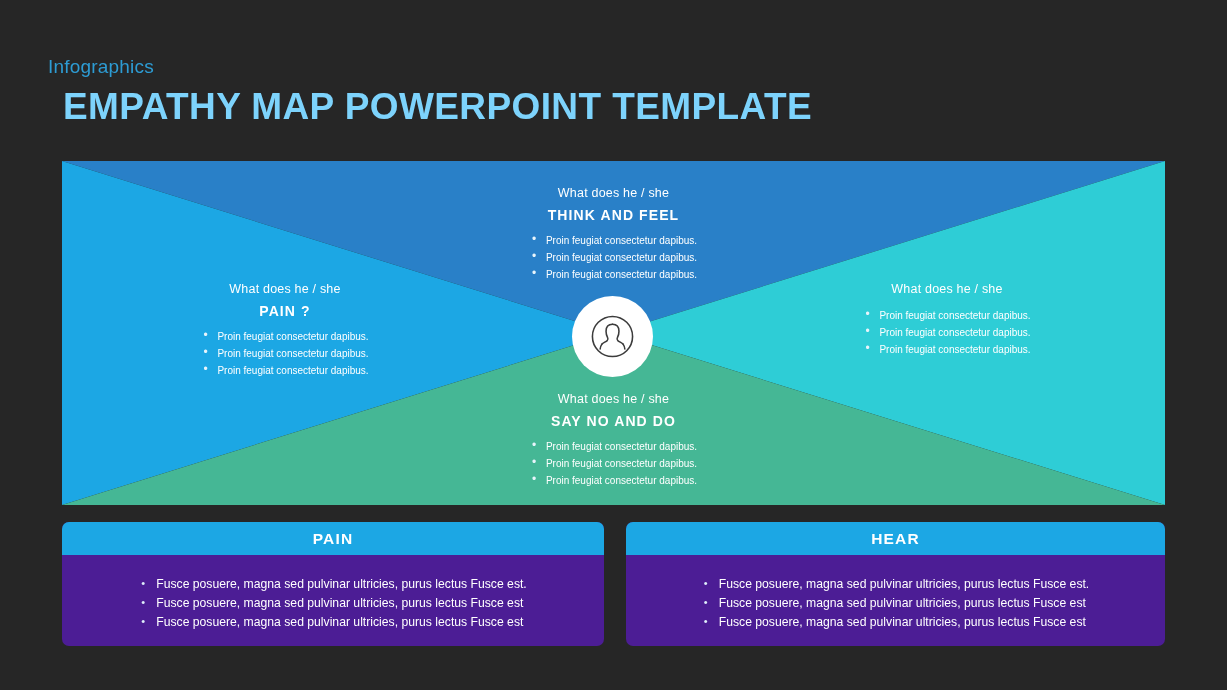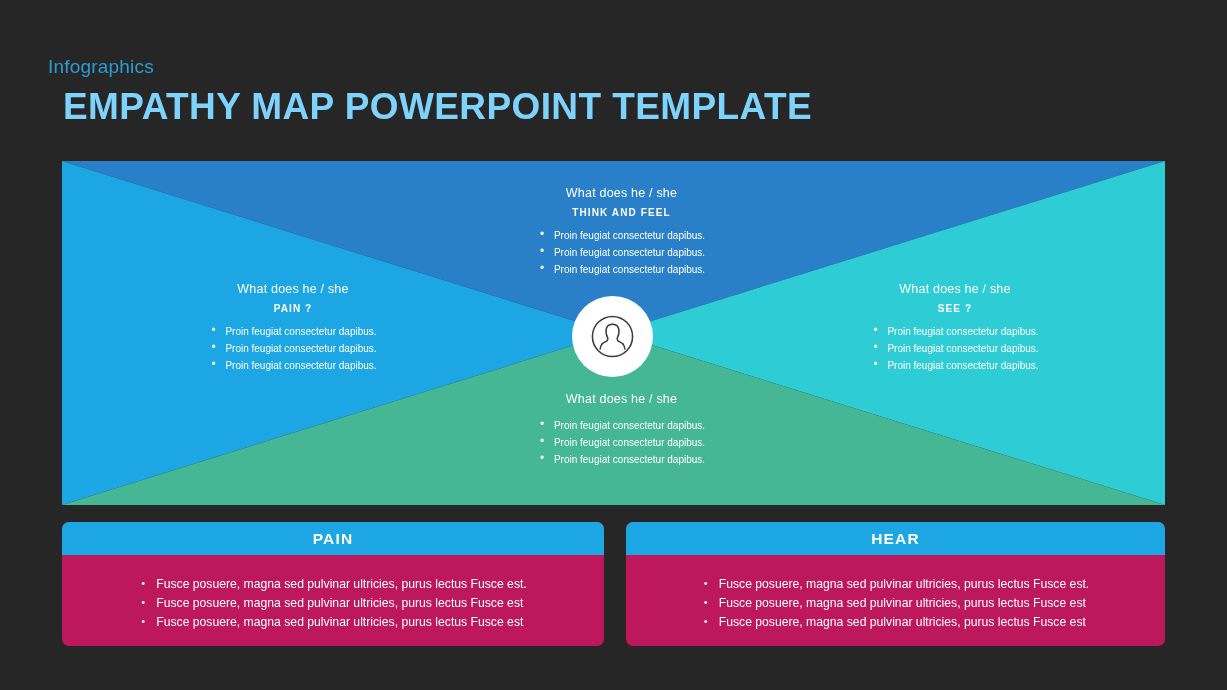--- a/index.html
+++ b/index.html
@@ -25,23 +25,23 @@
   }
 
   
   .panel {
     position:absolute; left:62px; top:161px;
     width:1103px; height:344px;
     overflow:hidden;
   }
   .panel svg { display:block; width:1103px; height:344px; }
 
-  .quad { position:absolute; text-align:center; color:#ffffff;margin-left:8px; }
+  .quad { position:absolute; text-align:center; color:#ffffff; }
   .quad .q-sub { font-size:12.5px; font-weight:normal; letter-spacing:.2px; line-height:1.35; }
-  .quad .q-title { font-size:10px; font-weight:bold; letter-spacing:1.1px; margin-top:5px; }
+  .quad .q-title { font-size:14px; font-weight:bold; letter-spacing:1.1px; margin-top:5px; }
   .quad ul { list-style:none; margin:9px 0 0 0; padding:0; display:inline-block; text-align:left; }
   .quad ul li {
     font-size:10px; line-height:17px; color:#ffffff;
     position:relative; padding-left:16px; white-space:nowrap;
   }
   .quad ul li::before {
     content:"\2022"; position:absolute; left:2px; top:-1px;
     font-size:12px; color:#e8f4fb;
   }
 
@@ -56,21 +56,21 @@
     width:81px; height:81px; border-radius:50%;
     background:#ffffff;
     display:flex; align-items:center; justify-content:center;
     box-shadow:0 0 0 0 rgba(0,0,0,0);
   }
   .center-circle svg { width:47px; height:47px; display:block; }
 
   
   .bbox {
     position:absolute; top:522px; height:124px;
-    border-radius:7px; overflow:hidden; background:#be185d;
+    border-radius:7px; overflow:hidden; background:#4c1d95;
   }
   .bbox-pain { left:62px;  width:542px; }
   .bbox-gain { left:626px; width:539px; }
   .bbox-head {
     height:33px; background:#1ca7e4;
     display:flex; align-items:center; justify-content:center;
   }
   .bbox-head span {
     color:#ffffff; font-size:15.5px; font-weight:bold; letter-spacing:1.2px;
   }
@@ -120,30 +120,30 @@
       <div class="q-title">PAIN ?</div>
       <ul>
         <li>Proin feugiat consectetur dapibus.</li>
         <li>Proin feugiat consectetur dapibus.</li>
         <li>Proin feugiat consectetur dapibus.</li>
       </ul>
     </div>
 
     <div class="quad quad-see">
       <div class="q-sub">What does he / she</div>
-      <div class="q-title">SEE ?</div>
       <ul>
         <li>Proin feugiat consectetur dapibus.</li>
         <li>Proin feugiat consectetur dapibus.</li>
         <li>Proin feugiat consectetur dapibus.</li>
       </ul>
     </div>
 
     <div class="quad quad-say">
       <div class="q-sub">What does he / she</div>
+      <div class="q-title">SAY NO AND DO</div>
       <ul>
         <li>Proin feugiat consectetur dapibus.</li>
         <li>Proin feugiat consectetur dapibus.</li>
         <li>Proin feugiat consectetur dapibus.</li>
       </ul>
     </div>
   </div>
 
   <div class="center-circle">
     <svg viewBox="0 0 48 48">

